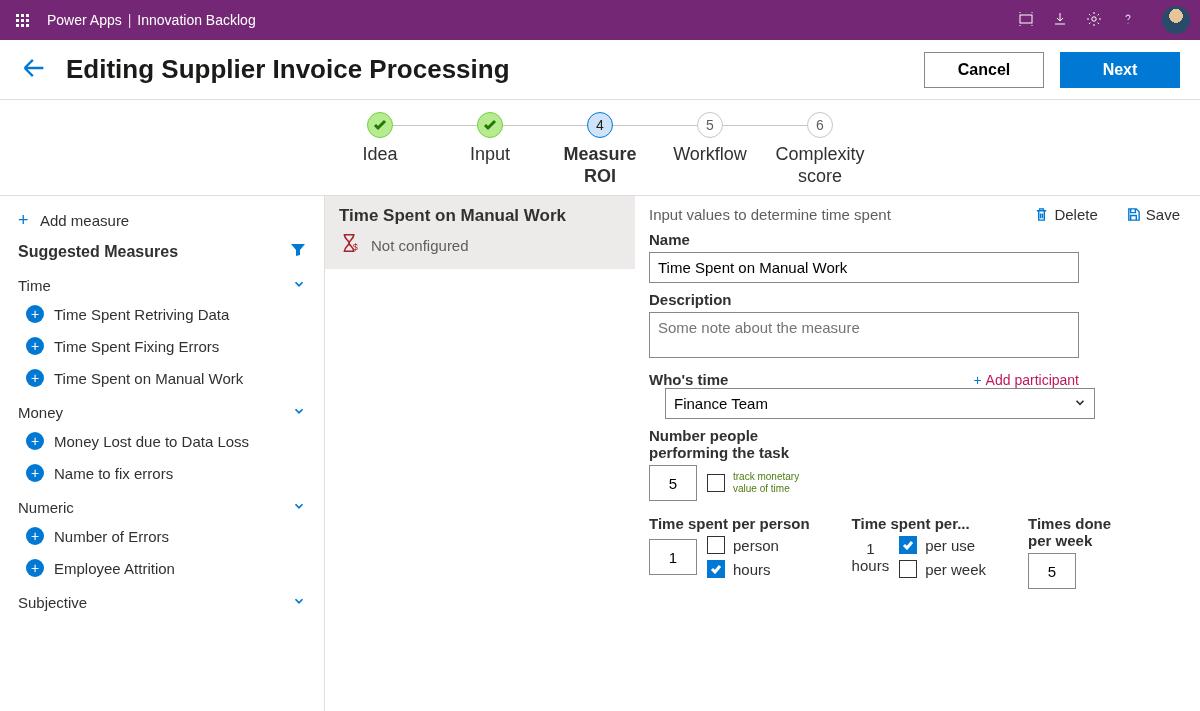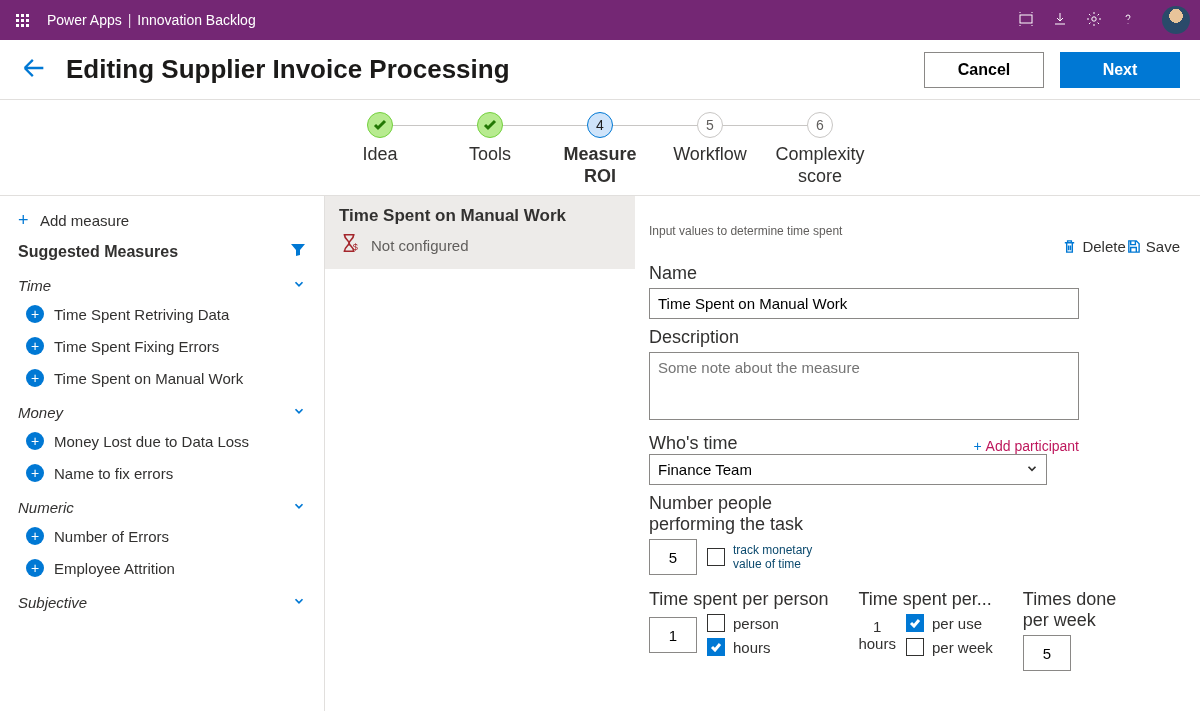--- a/index.html
+++ b/index.html
@@ -40,62 +40,62 @@
 
 
 .main { display: flex; height: calc(711px - 40px - 60px - 90px); }
 
 
 .sidebar { width: 325px; border-right: 1px solid #e1dfdd; padding: 8px 0; overflow-y: auto; }
 .sidebar .add-row { display: flex; align-items: center; padding: 6px 18px; color: #323130; cursor: pointer; font-size: 15px; }
 .sidebar .add-row .plus { color: #0078d4; font-size: 18px; width: 22px; }
 .sug-head { display: flex; align-items: center; padding: 6px 18px; font-size: 16px; font-weight: 600; }
 .sug-head .filter { margin-left: auto; color: #0078d4; }
-.group-head { display: flex; align-items: center; padding: 10px 18px 4px; font-size: 15px; color: #323130; cursor: pointer; font-style: italic; }
+.group-head { display: flex; align-items: center; padding: 10px 18px 4px; font-size: 15px; color: #323130; cursor: pointer; }
 .group-head .chev { margin-left: auto; color: #0078d4; }
 .chev svg { width: 14px; height: 14px; stroke: #0078d4; stroke-width: 2; fill: none; }
 .item { display: flex; align-items: center; padding: 7px 18px 7px 26px; font-size: 15px; cursor: pointer; }
 .item .add-circle { width: 18px; height: 18px; border-radius: 50%; background: #0078d4; color: #fff; display: flex; align-items: center; justify-content: center; font-size: 14px; line-height: 1; margin-right: 10px; }
 
 
 .mid { flex: 0 0 310px; padding: 0; }
 .measure-card { background: #edebe9; padding: 10px 14px; }
 .measure-card .card-title { font-size: 17px; font-weight: 600; margin-bottom: 6px; }
 .measure-card .card-status { display: flex; align-items: center; gap: 10px; color: #605e5c; font-size: 15px; }
 .hourglass { color: #a4262c; font-size: 20px; position: relative; }
 
 
 .panel { flex: 1; padding: 10px 20px 10px 14px; overflow-y: auto; }
 .panel-top { display: flex; align-items: center; margin-bottom: 8px; }
-.panel-subtitle { font-size: 12px; color: #605e5c; flex: 1; }
-.panel-actions { display: flex; gap: 0; margin-top: 32px; }
+.panel-subtitle { font-size: 15px; color: #605e5c; flex: 1; }
+.panel-actions { display: flex; gap: 28px; }
 .panel-actions .act { display: flex; align-items: center; gap: 5px; color: #323130; cursor: pointer; font-size: 15px; }
 .panel-actions svg { width: 15px; height: 15px; stroke: #0078d4; fill: none; stroke-width: 1.5; }
 
-.form-label { font-size: 18px; font-weight: 400; margin-top: 8px; margin-bottom: 4px; display: block; }
+.form-label { font-size: 15px; font-weight: 700; margin-top: 8px; margin-bottom: 4px; display: block; }
 .text-input, .textarea, .select { width: 430px; border: 1px solid #8a8886; padding: 6px 8px; font-size: 15px; font-family: inherit; background: #fff; }
-.textarea { height: 68px; resize: none; }
-.select-wrap { position: relative; width: 398px; }
+.textarea { height: 46px; resize: none; }
+.select-wrap { position: relative; width: 430px; margin-left: 16px; }
 .select { width: 100%; appearance: none; padding-right: 28px; }
 .select-wrap .caret { position: absolute; right: 8px; top: 50%; transform: translateY(-50%); pointer-events: none; }
 .select-wrap .caret svg { width: 14px; height: 14px; stroke: #323130; stroke-width: 2; fill: none; }
 
 .label-row { display: flex; align-items: flex-end; width: 430px; }
 .add-part { margin-left: auto; display: flex; align-items: center; gap: 4px; color: #0078d4; font-size: 14px; cursor: pointer; font-weight: 400; }
 .add-part .inner-text { color: #be185d; }
 
-.row-cols { display: flex; gap: 30px; margin-top: 6px; }
+.row-cols { display: flex; gap: 42px; margin-top: 6px; }
 .num-input { width: 48px; height: 36px; text-align: center; border: 1px solid #8a8886; font-size: 15px; font-family: inherit; }
 .inline { display: flex; align-items: center; gap: 10px; }
 .check-col { display: flex; flex-direction: column; gap: 6px; }
 .check { display: flex; align-items: center; gap: 8px; font-size: 15px; }
 .cb { width: 18px; height: 18px; border: 1px solid #323130; display: inline-flex; align-items: center; justify-content: center; cursor: pointer; }
 .cb.checked { background: #0078d4; border-color: #0078d4; }
 .cb.checked svg { stroke: #fff; stroke-width: 3; fill: none; width: 12px; height: 10px; }
-.sub-label { font-size: 12px; color: #0c4a6e; line-height: 1.2; max-width: 110px; }
+.sub-label { font-size: 10px; color: #4d7c0f; line-height: 1.2; max-width: 110px; }
 .col { display: flex; flex-direction: column; }
 .col .form-label { margin-top: 0; }
 .static-center { text-align: center; font-size: 15px; }
 </style>
 </head>
 <body>
 
 <div class="top-bar">
   <div class="waffle">
     <span></span>
@@ -153,21 +153,21 @@
           </svg>
         </div>
         <div class="step-label">Idea</div>
       </div>
       <div class="step">
         <div class="circle done">
           <svg viewBox="0 0 14 12">
             <path d="M2 6l3 3 7-7"></path>
           </svg>
         </div>
-        <div class="step-label">Tools</div>
+        <div class="step-label">Input</div>
       </div>
       <div class="step current">
         <div class="circle active">4</div>
         <div class="step-label">Measure
 ROI</div>
       </div>
       <div class="step">
         <div class="circle ">5</div>
         <div class="step-label">Workflow</div>
       </div>

